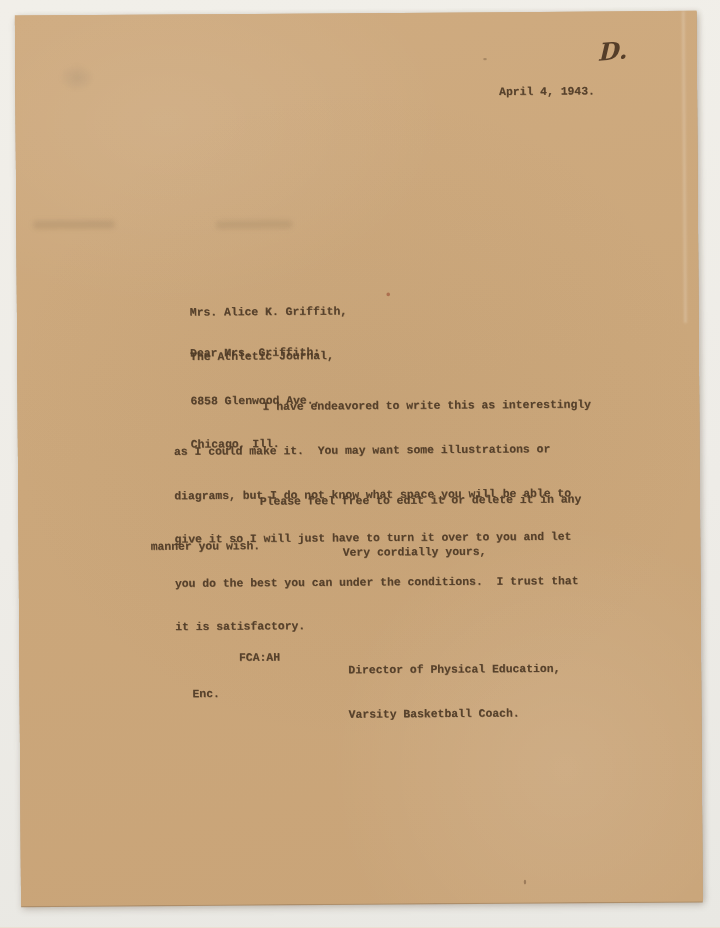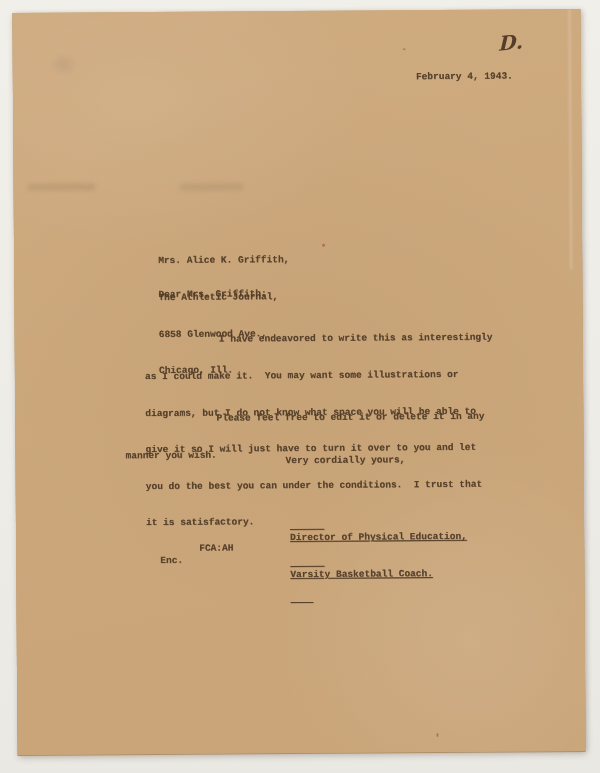--- a/index.html
+++ b/index.html
@@ -104,21 +104,21 @@
     <div class="mark scuff"></div>
     <div class="mark bleed1"></div>
     <div class="mark bleed2"></div>
     <div class="mark speck1"></div>
     <div class="mark speck2"></div>
     <div class="mark speck3"></div>
     <div class="mark crease"></div>
 
     <div class="annotation">D.</div>
 
-    <div class="typed" style="left:403px; top:61px;">February 4, 1943.</div>
+    <div class="typed" style="left:403px; top:61px;">April 4, 1943.</div>
 
     <div class="typed" style="left:144px; top:219px;">
       <div>Mrs. Alice K. Griffith,</div>
       <div>The Athletic Journal,</div>
       <div>6858 Glenwood Ave.,</div>
       <div>Chicago, Ill.</div>
     </div>
 
     <div class="typed" style="left:144px; top:277px;">Dear Mrs. Griffith:</div>
 
@@ -131,23 +131,23 @@
       <div>it is satisfactory.</div>
     </div>
 
     <div class="typed" style="left:110px; top:377px;">
       <div>                Please feel free to edit it or delete it in any</div>
       <div>manner you wish.</div>
     </div>
 
     <div class="typed" style="left:270px; top:444px;">Very cordially yours,</div>
 
-    <div class="typed" style="left:274px; top:497px;text-decoration:underline;">
+    <div class="typed" style="left:274px; top:518px;">
       <div>Director of Physical Education,</div>
       <div>Varsity Basketball Coach.</div>
     </div>
 
     <div class="typed" style="left:144px; top:531px;margin-left:39px;">FCA:AH</div>
 
-    <div class="typed" style="left:144px; top:543px;font-family:Liberation Mono, monospace;">Enc.</div>
+    <div class="typed" style="left:144px; top:561px;font-family:Liberation Mono, monospace;">Enc.</div>
 
   </div>
 </div>
 
 </body></html>

